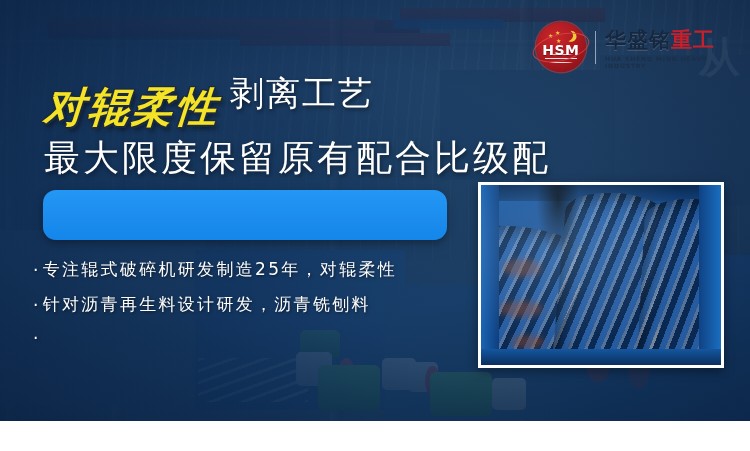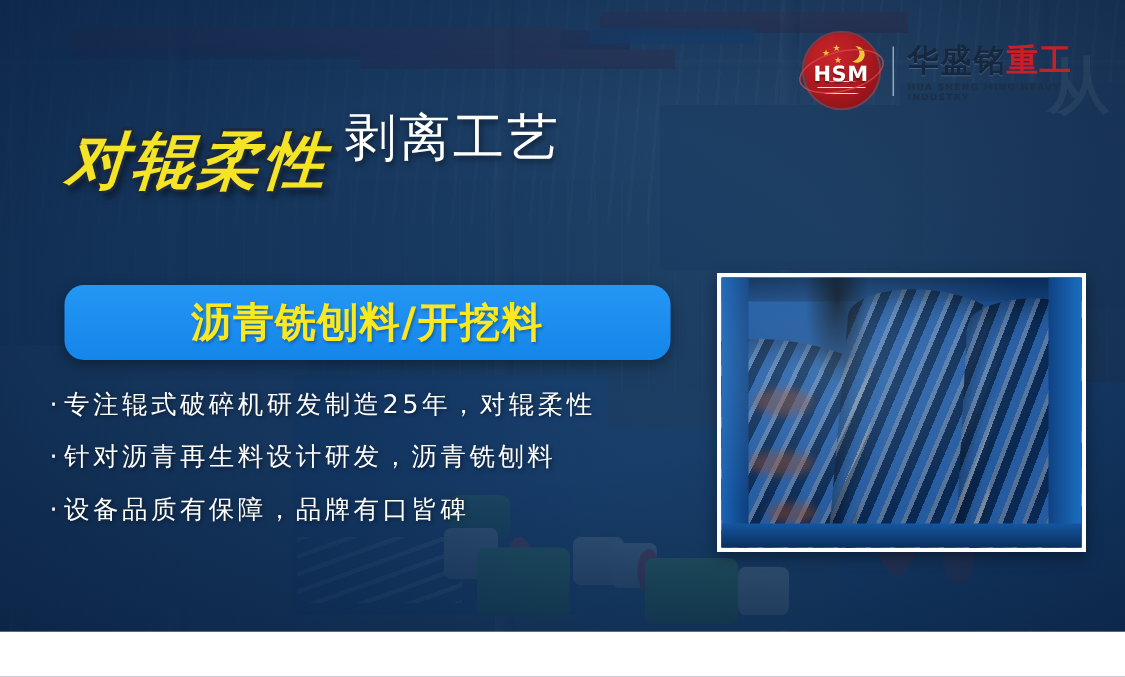--- a/index.html
+++ b/index.html
@@ -172,21 +172,20 @@
       -1.5px 0 0 #1d2b40, 1.5px 0 0 #1d2b40, 0 -1.5px 0 #1d2b40, 0 1.5px 0 #1d2b40,
       -1.5px -1.5px 0 #1d2b40, 1.5px -1.5px 0 #1d2b40,
       -1.5px 1.5px 0 #1d2b40, 1.5px 1.5px 0 #1d2b40,
       3px 4px 5px rgba(0,0,0,.55);
     transform:skewX(-4deg);
   }
   .h-white1{
     font-size:34px; font-weight:400; color:#ffffff; letter-spacing:2px; line-height:1;
     margin-left:10px; margin-bottom:18px;
     text-shadow:1px 2px 4px rgba(0,0,0,.55);
-    font-family:Liberation Serif, serif;
   }
   .h-line2{
     margin-top:10px;
     font-size:36px; font-weight:400; color:#ffffff; letter-spacing:3px; line-height:1.1;
     text-shadow:1px 2px 5px rgba(0,0,0,.55);
   }
 
   
   .pill{
     position:absolute; left:43px; top:190px; width:404px; height:50px;
@@ -317,38 +316,37 @@
       </div>
       <div class="logo-en">HUA SHENG MING HEAVY INDUSTRY</div>
     </div>
   </div>
 
   <div class="headline">
     <div class="h-line1">
       <span class="h-brush">对辊柔性</span>
       <span class="h-white1">剥离工艺</span>
     </div>
+    <div class="h-line2">最大限度保留原有配合比级配</div>
   </div>
 
   <div class="pill">
-    <span class="pill-y">沥青铣刨料/开挖料</span>
   </div>
 
   <div class="bullets">
     <div class="bullet">
       <span class="dot">·</span>
       <span>专注辊式破碎机研发制造25年，对辊柔性</span>
     </div>
     <div class="bullet">
       <span class="dot">·</span>
       <span>针对沥青再生料设计研发，沥青铣刨料</span>
     </div>
     <div class="bullet">
       <span class="dot">·</span>
-      <span>设备品质有保障，品牌有口皆碑</span>
     </div>
   </div>
 
   <div class="photo">
     <div class="ph-body"></div>
     <div class="ph-top"></div>
     <div class="roller roll-a"></div>
     <div class="rust ru1"></div>
     <div class="rust ru2"></div>
     <div class="rust ru3"></div>

